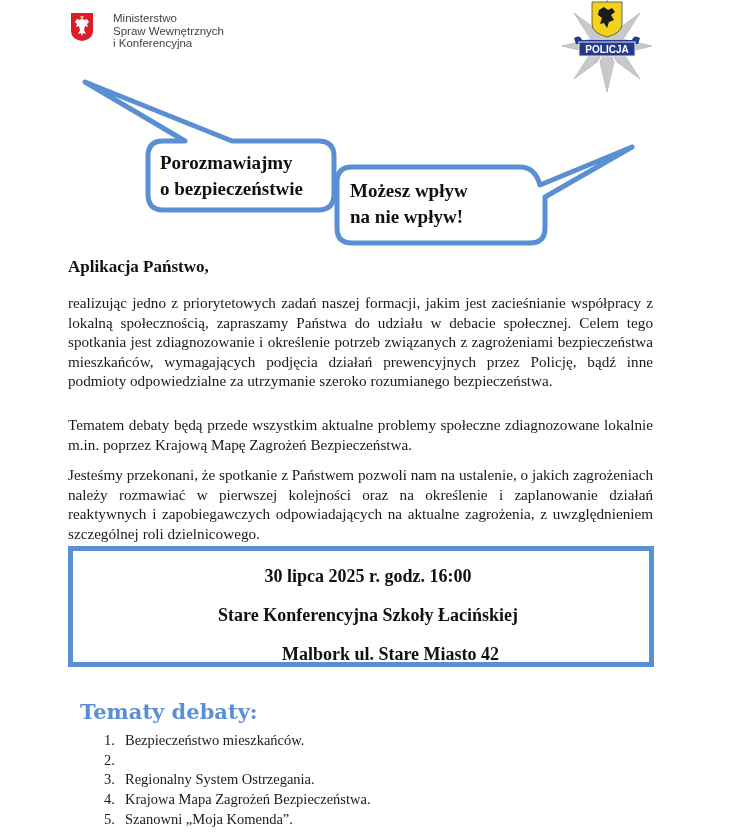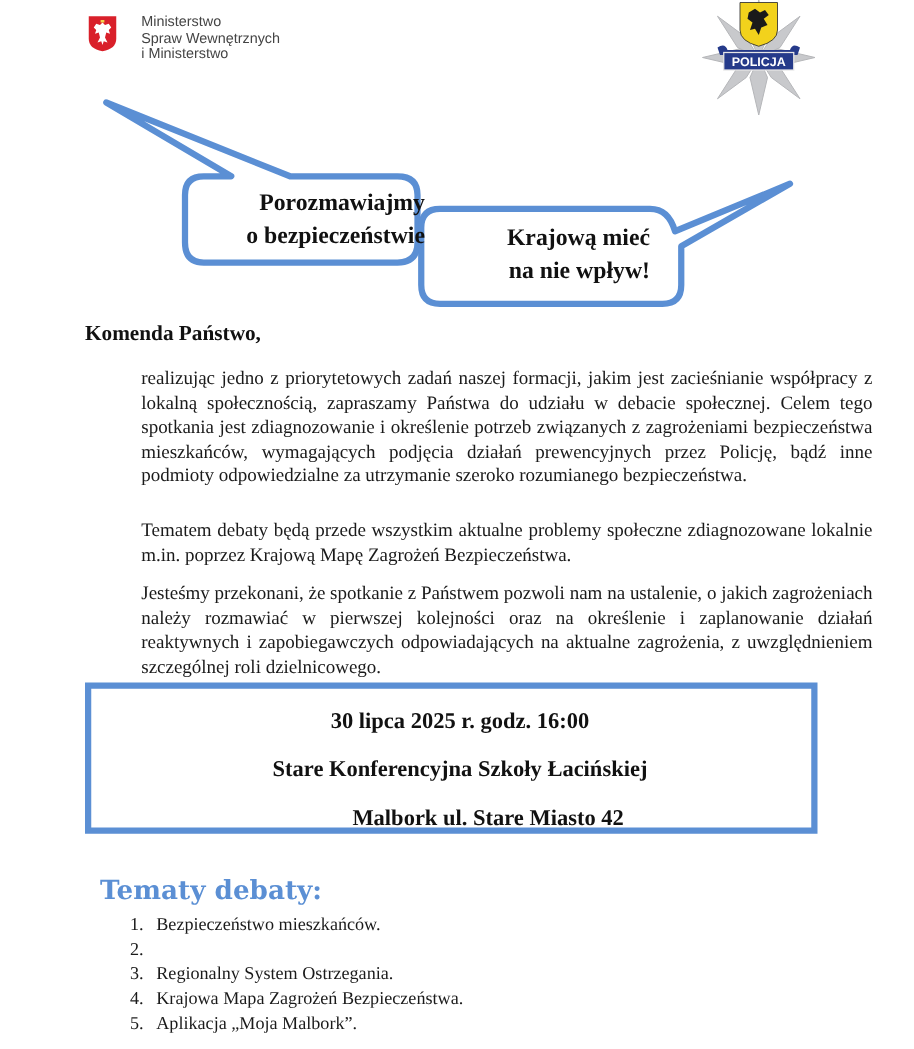--- a/index.html
+++ b/index.html
@@ -9,28 +9,28 @@
 
   
   .mswia { left: 70px; top: 12px; display: flex; align-items: flex-start; gap: 19px; }
   .mswia-shield { width: 24px; height: 30px; }
   .mswia-text { font-family: "Liberation Sans", sans-serif; font-size: 11.5px; line-height: 12.5px; color: #444; }
   .police { left: 552px; top: 0px; width: 110px; height: 92px; }
 
   
   .bubbles { left: 0; top: 0; width: 731px; height: 260px; }
   .bubble-text { font-family: "Liberation Serif", serif; font-weight: bold; font-size: 19px;
-                 line-height: 26px; text-align: right; color: #111; }
+                 line-height: 26px; text-align: left; color: #111; }
   .b1-text { left: 160px; top: 150px; width: 180px; }
   .b2-text { left: 350px; top: 178px; width: 170px; }
 
   
   .greeting { left: 68px; top: 257px; font-family: "Liberation Serif", serif; font-weight: bold; font-size: 17px; }
   .para { left: 68px; width: 585px; font-family: "Liberation Serif", serif; font-size: 15.2px;
-          line-height: 19.5px; text-align: justify; color: #1a1a1a; margin-left: 45px; }
+          line-height: 19.5px; text-align: justify; color: #1a1a1a; }
   .p1 { top: 293px; }
   .p2 { top: 415px; }
   .p3 { top: 465px; }
 
   
   .event-box { left: 68px; top: 546px; width: 586px; height: 121px; border: 5px solid #5b8fd4;
                box-sizing: border-box; }
   .event-line { position: absolute; left: 14px; right: 0; text-align: center;
                 font-family: "Liberation Serif", serif; font-weight: bold; font-size: 18px; color: #111; }
   .ev1 { top: 15px; } .ev2 { top: 54px; } .ev3 { top: 93px; margin-left: 45px; }
@@ -48,21 +48,21 @@
 
 <div class="abs mswia">
   <svg class="mswia-shield" viewBox="0 0 24 30">
     <path d="M1 1 H23 V19 Q23 27 12 29 Q1 27 1 19 Z" fill="#d9202a"></path>
     <path d="M12 6 L10 8 L7 7 L5 10 L7 12 L6 15 L9 14 L10 18 L8 22 L11 21 L12 24 L13 21 L16 22 L14 18 L15 14 L18 15 L17 12 L19 10 L17 7 L14 8 Z" fill="#ffffff"></path>
     <rect x="10.5" y="4" width="3" height="2" fill="#f3d34a"></rect>
   </svg>
   <div class="mswia-text">
     <div>Ministerstwo</div>
     <div>Spraw Wewnętrznych</div>
-    <div>i Ministerstwo</div>
+    <div>i Konferencyjna</div>
   </div>
 </div>
 
 <svg class="abs police" viewBox="0 0 110 92">
   <g fill="#c8c9cc" stroke="#b5b6b9" stroke-width="0.8">
     <polygon points="55,0 62,30 55,46 48,30"></polygon>
     <polygon points="55,92 62,62 55,46 48,62"></polygon>
     <polygon points="10,46 40,39 55,46 40,53"></polygon>
     <polygon points="100,46 70,39 55,46 70,53"></polygon>
     <polygon points="22,13 45,30 55,46 38,38"></polygon>
@@ -81,25 +81,25 @@
 
   <path d="M163 141 Q148 141 148 156 V194 Q148 210 163 210 H318 Q334 210 334 194 V156 Q334 141 318 141 H232 L85 82 L185 141 Z" fill="#ffffff" stroke="#5b8fd4" stroke-width="5" stroke-linejoin="round"></path>
 
   <path d="M352 167 Q337 167 337 182 V228 Q337 243 352 243 H530 Q545 243 545 228 V197 L632 147 L540 185 Q535 167 520 167 Z" fill="none" stroke="#5b8fd4" stroke-width="5" stroke-linejoin="round"></path>
 </svg>
 <div class="abs bubble-text b1-text">
   <div>Porozmawiajmy</div>
   <div>o bezpieczeństwie</div>
 </div>
 <div class="abs bubble-text b2-text">
-  <div>Krajową mieć</div>
+  <div>Możesz wpływ</div>
   <div>na nie wpływ!</div>
 </div>
 
-<div class="abs greeting">Komenda Państwo,</div>
+<div class="abs greeting">Aplikacja Państwo,</div>
 <div class="abs para p1">realizując jedno z priorytetowych zadań naszej formacji, jakim jest zacieśnianie współpracy z lokalną społecznością, zapraszamy Państwa do udziału w debacie społecznej. Celem tego spotkania jest zdiagnozowanie i określenie potrzeb związanych z zagrożeniami bezpieczeństwa mieszkańców, wymagających podjęcia działań prewencyjnych przez Policję, bądź inne podmioty odpowiedzialne za utrzymanie szeroko rozumianego bezpieczeństwa.</div>
 <div class="abs para p2">Tematem debaty będą przede wszystkim aktualne problemy społeczne zdiagnozowane lokalnie m.in. poprzez Krajową Mapę Zagrożeń Bezpieczeństwa.</div>
 <div class="abs para p3">Jesteśmy przekonani, że spotkanie z Państwem pozwoli nam na ustalenie, o jakich zagrożeniach należy rozmawiać w pierwszej kolejności oraz na określenie i zaplanowanie działań reaktywnych i zapobiegawczych odpowiadających na aktualne zagrożenia, z uwzględnieniem szczególnej roli dzielnicowego.</div>
 
 <div class="abs event-box">
   <div class="event-line ev1">30 lipca 2025 r. godz. 16:00</div>
   <div class="event-line ev2">Stare Konferencyjna Szkoły Łacińskiej</div>
   <div class="event-line ev3">Malbork ul. Stare Miasto 42</div>
 </div>
 
@@ -115,15 +115,15 @@
   <li>
       <span class="num">3.</span>
       <span>Regionalny System Ostrzegania.</span>
     </li>
   <li>
       <span class="num">4.</span>
       <span>Krajowa Mapa Zagrożeń Bezpieczeństwa.</span>
     </li>
   <li>
       <span class="num">5.</span>
-      <span>Aplikacja „Moja Malbork”.</span>
+      <span>Szanowni „Moja Komenda”.</span>
     </li>
 </ol>
 
 </body></html>

